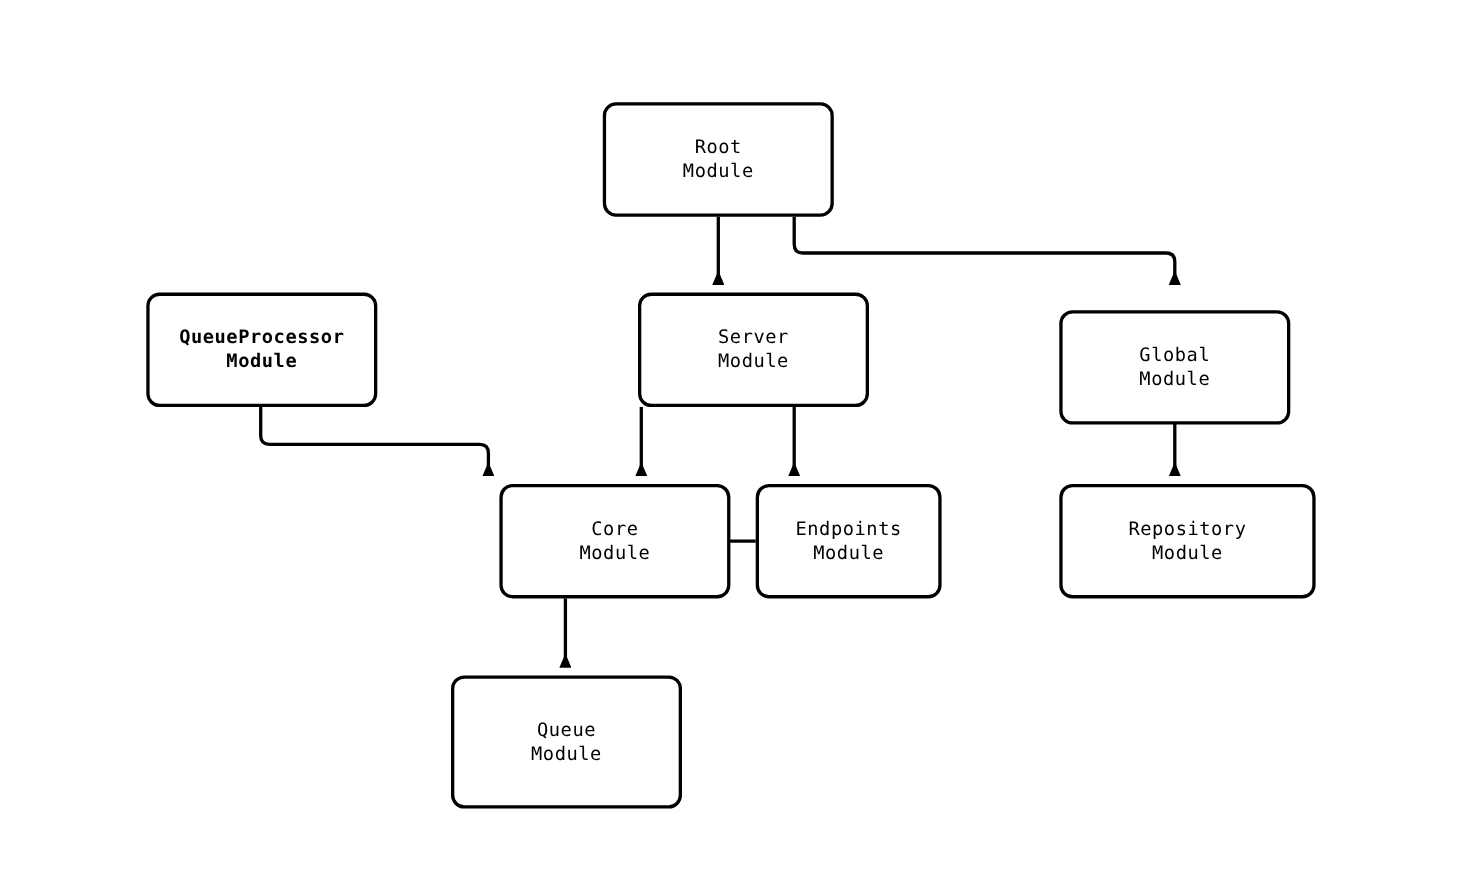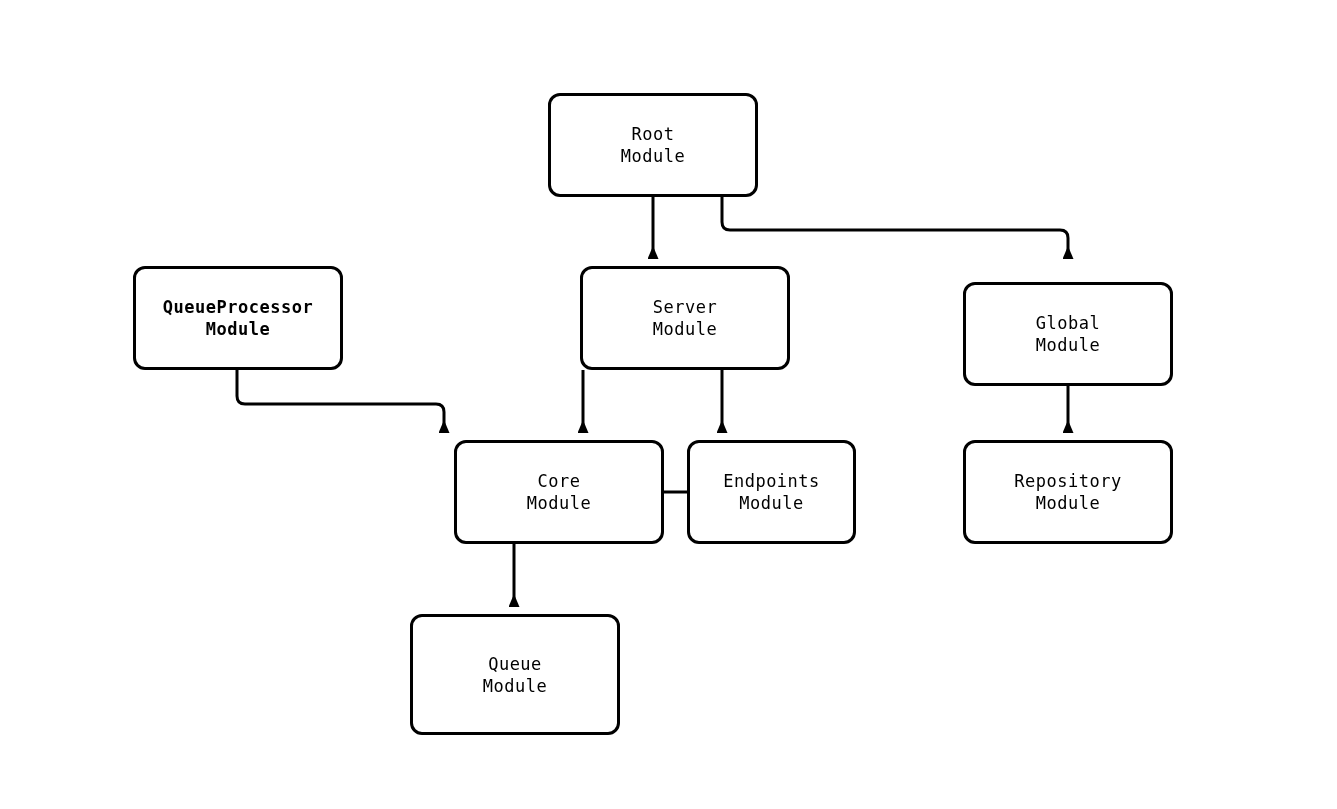--- a/index.html
+++ b/index.html
@@ -100,21 +100,21 @@
   <div class="node" style="left: 410px; top: 440px; width: 210px; height: 104px; margin-left: 44px;">
     <span class="node-line">Core</span>
     <span class="node-line">Module</span>
   </div>
 
   <div class="node" style="left: 687px; top: 440px; width: 169px; height: 104px;">
     <span class="node-line">Endpoints</span>
     <span class="node-line">Module</span>
   </div>
 
-  <div class="node" style="left: 963px; top: 440px; width: 210px; height: 104px;">
+  <div class="node" style="left: 963px; top: 440px; width: 233px; height: 104px;">
     <span class="node-line">Repository</span>
     <span class="node-line">Module</span>
   </div>
 
   <div class="node" style="left: 410px; top: 614px; width: 210px; height: 121px;">
     <span class="node-line">Queue</span>
     <span class="node-line">Module</span>
   </div>
 
 </div>

